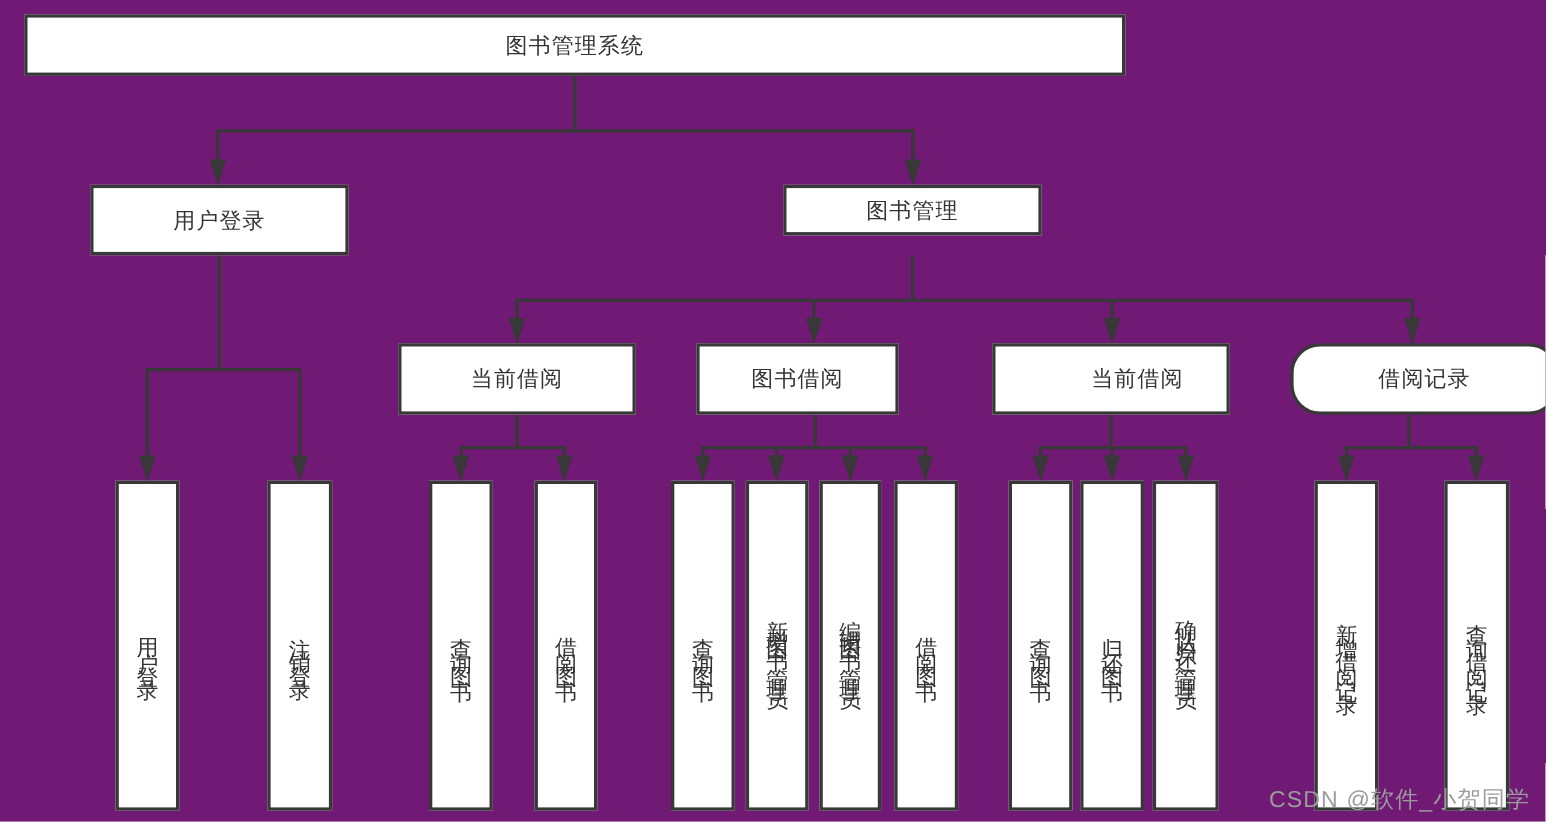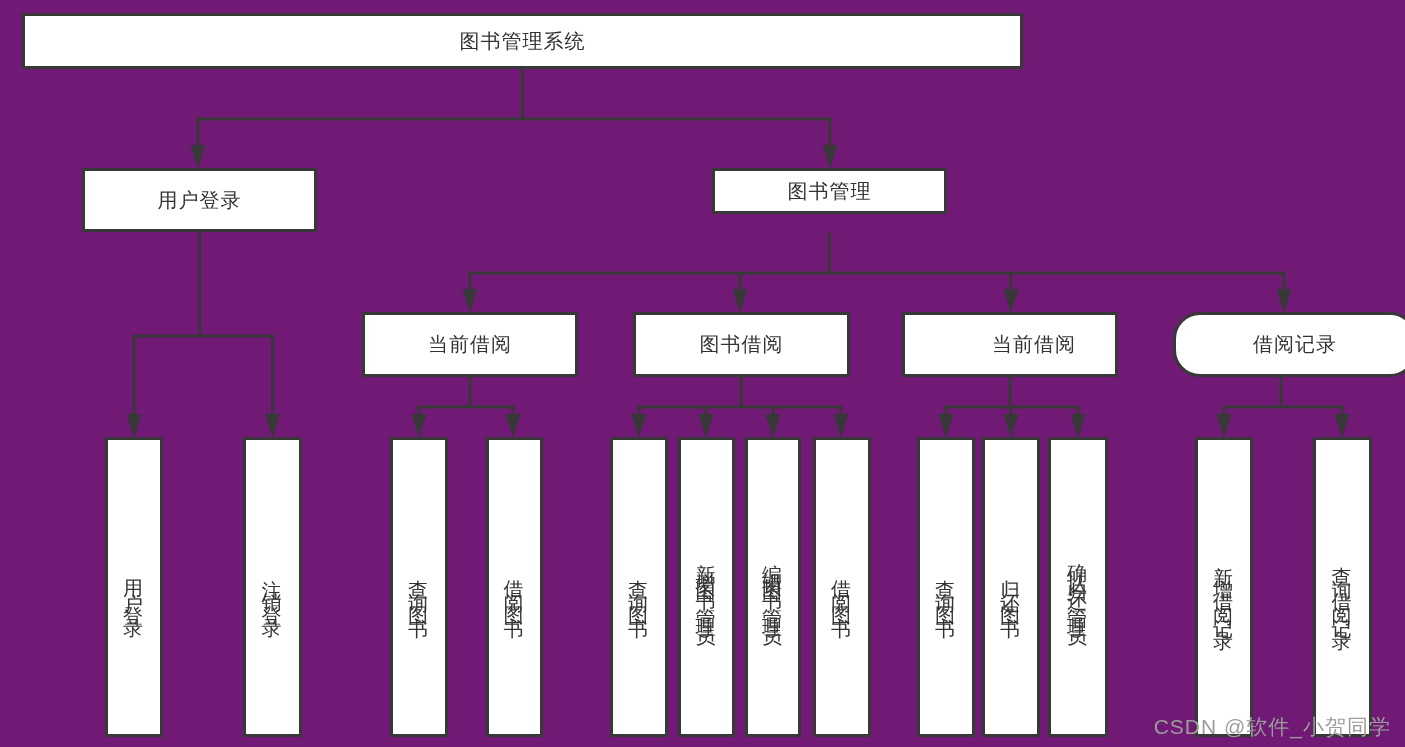--- a/index.html
+++ b/index.html
@@ -98,21 +98,21 @@
       <polygon points="1334.5,414 1349.5,414 1342,438"></polygon>
     </g>
   </svg>
 
   <div class="node h-node" style="left:22px;top:13px;width:1001px;height:56px;">图书管理系统</div>
 
   <div class="node h-node" style="left:82px;top:168px;width:235px;height:64px;">用户登录</div>
   <div class="node h-node" style="left:712px;top:168px;width:235px;height:46px;">图书管理</div>
 
   <div class="node h-node" style="left:362px;top:312px;width:216px;height:65px;">当前借阅</div>
-  <div class="node h-node" style="left:633px;top:312px;width:217px;height:65px;">图书借阅</div>
+  <div class="node h-node" style="left:633px;top:312px;width:184px;height:65px;">图书借阅</div>
   <div class="node h-node" style="left:902px;top:312px;width:216px;height:65px;padding-left:48px;">当前借阅</div>
   <div class="node h-node" style="left:1173px;top:312px;width:244px;height:65px;border-radius:27px;">借阅记录</div>
 
   <div class="node v-node" style="left:105px;top:437px;width:58px;height:300px;">用户登录</div>
   <div class="node v-node" style="left:243px;top:437px;width:59px;height:300px;">注销登录</div>
 
   <div class="node v-node" style="left:390px;top:437px;width:58px;height:300px;">查询图书</div>
   <div class="node v-node" style="left:486px;top:437px;width:57px;height:300px;">借阅图书</div>
 
   <div class="node v-node" style="left:610px;top:437px;width:58px;height:300px;">查询图书</div>

